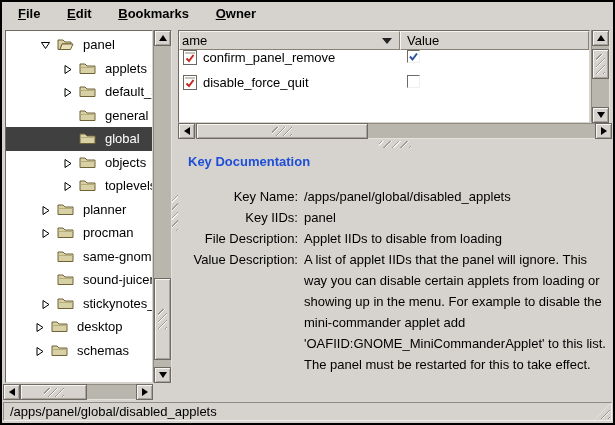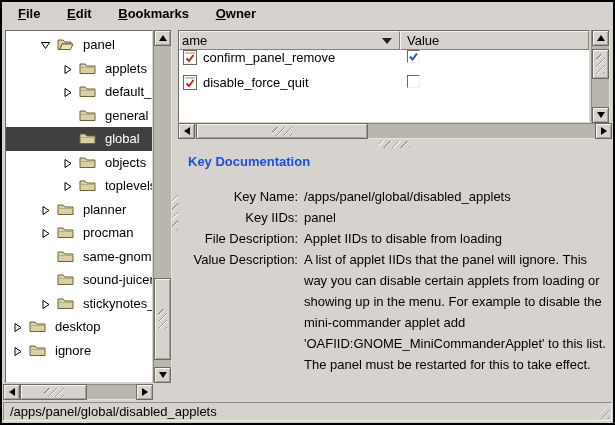--- a/index.html
+++ b/index.html
@@ -25,21 +25,21 @@
   }
 
   
   .tree-viewport {
     position:absolute; left:3px; top:28px; width:148px; height:353px;
     background:#fff; overflow:hidden;
     border:1px solid; border-color:#6e6a63 #d6d3ce #d6d3ce #6e6a63;
   }
   .tree-rows { padding-top:2px; }
   .trow { display:flex; align-items:center; height:23.5px; white-space:nowrap; }
-  .lvl0 { padding-left:6px; } .lvl1 { padding-left:34px; } .lvl2 { padding-left:56px; }
+  .lvl0 { padding-left:28px; } .lvl1 { padding-left:34px; } .lvl2 { padding-left:56px; }
   .exp { width:12px; height:11px; flex:0 0 12px; }
   .fold { margin-left:5px; height:13px; flex:0 0 17px; }
   .tlabel { margin-left:6px; padding:1px 3px; }
   .trow.selected { background:#404040; }
   .trow.selected .tlabel { color:#fff; }
 
   
   .sb { position:absolute; }
   .sb-trough { position:absolute; background:#b9b6ae;
     border:1px solid; border-color:#8f8b84 #e4e2dd #e4e2dd #8f8b84; }
@@ -262,21 +262,21 @@
         <span class="tlabel">desktop</span>
       </div>
       <div class="trow lvl0">
         <span class="exp"><svg width="11" height="11" viewBox="0 0 11 11">
               <path d="M3 1.5 L9 5.5 L3 9.5 Z" fill="#fff" stroke="#000"></path>
             </svg></span>
         <span class="fold"><svg width="17" height="13" viewBox="0 0 17 13">
               <path d="M1 2 h5 l2 2 h8 v7.5 H1 z" fill="#d9d1a6" stroke="#6f6336"></path>
               <path d="M1.5 5.5 h14.5" stroke="#b7ad7c" fill="none"></path>
             </svg></span>
-        <span class="tlabel">ignore</span>
+        <span class="tlabel">schemas</span>
       </div>
     </div>
   </div>
 
   <div class="sb tree-vscroll">
     <div class="sb-trough"></div>
     <div class="sb-btn up bevel-out">
         <span class="arr up"></span>
       </div>
     <div class="sb-thumb bevel-out">

